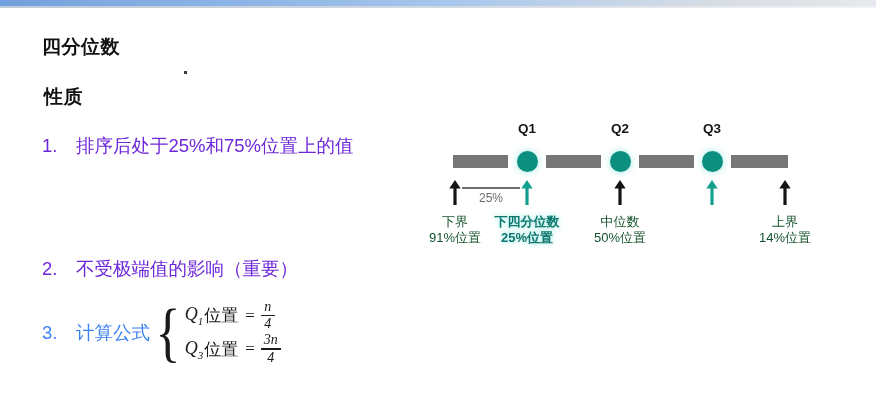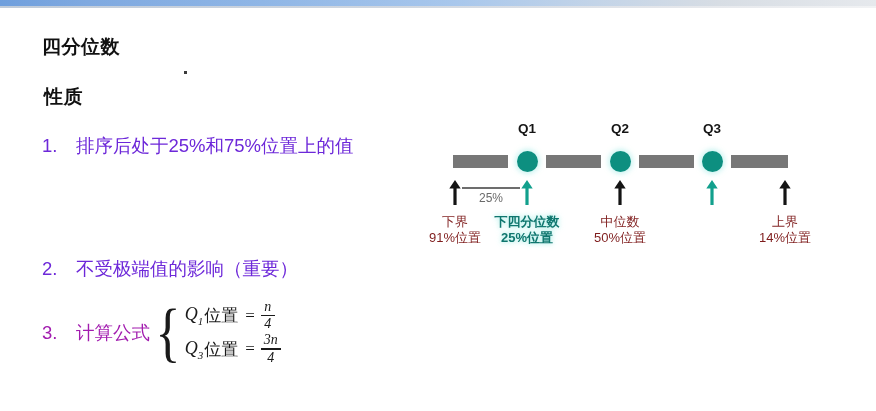--- a/index.html
+++ b/index.html
@@ -86,21 +86,21 @@
   
   #item-3 {
     position: absolute;
     left: 42px;
     top: 300px;
     display: flex;
     align-items: center;
   }
   #item-3-label {
     font-size: 18.5px;
-    color: #a21caf;
+    color: #3b82f6;
     white-space: nowrap;
   }
   .brace {
     font-size: 66px;
     line-height: 52px;
     font-family: "Liberation Serif", "DejaVu Serif", serif;
     font-weight: 300;
     color: #1a1a1a;
     margin: 0 1px 0 2px;
     transform: scaleX(.8);
@@ -218,21 +218,21 @@
     position: absolute;
     top: 104px;
     transform: translateX(-50%);
     text-align: center;
     white-space: nowrap;
     line-height: 1.22;
     font-size: 13px;
   }
   .tick-label .l1,
   .tick-label .l2 { display: block; }
-  .tick-label.dark { color: #7f1d1d; }
+  .tick-label.dark { color: #14532d; }
   .tick-label.teal {
     color: #0f766e;
     font-weight: bold;
     text-shadow: 0 0 4px rgba(168, 238, 232, .95),
                  0 0 7px rgba(190, 243, 238, .75);
   }
 </style>
 </head>
 <body>
 

